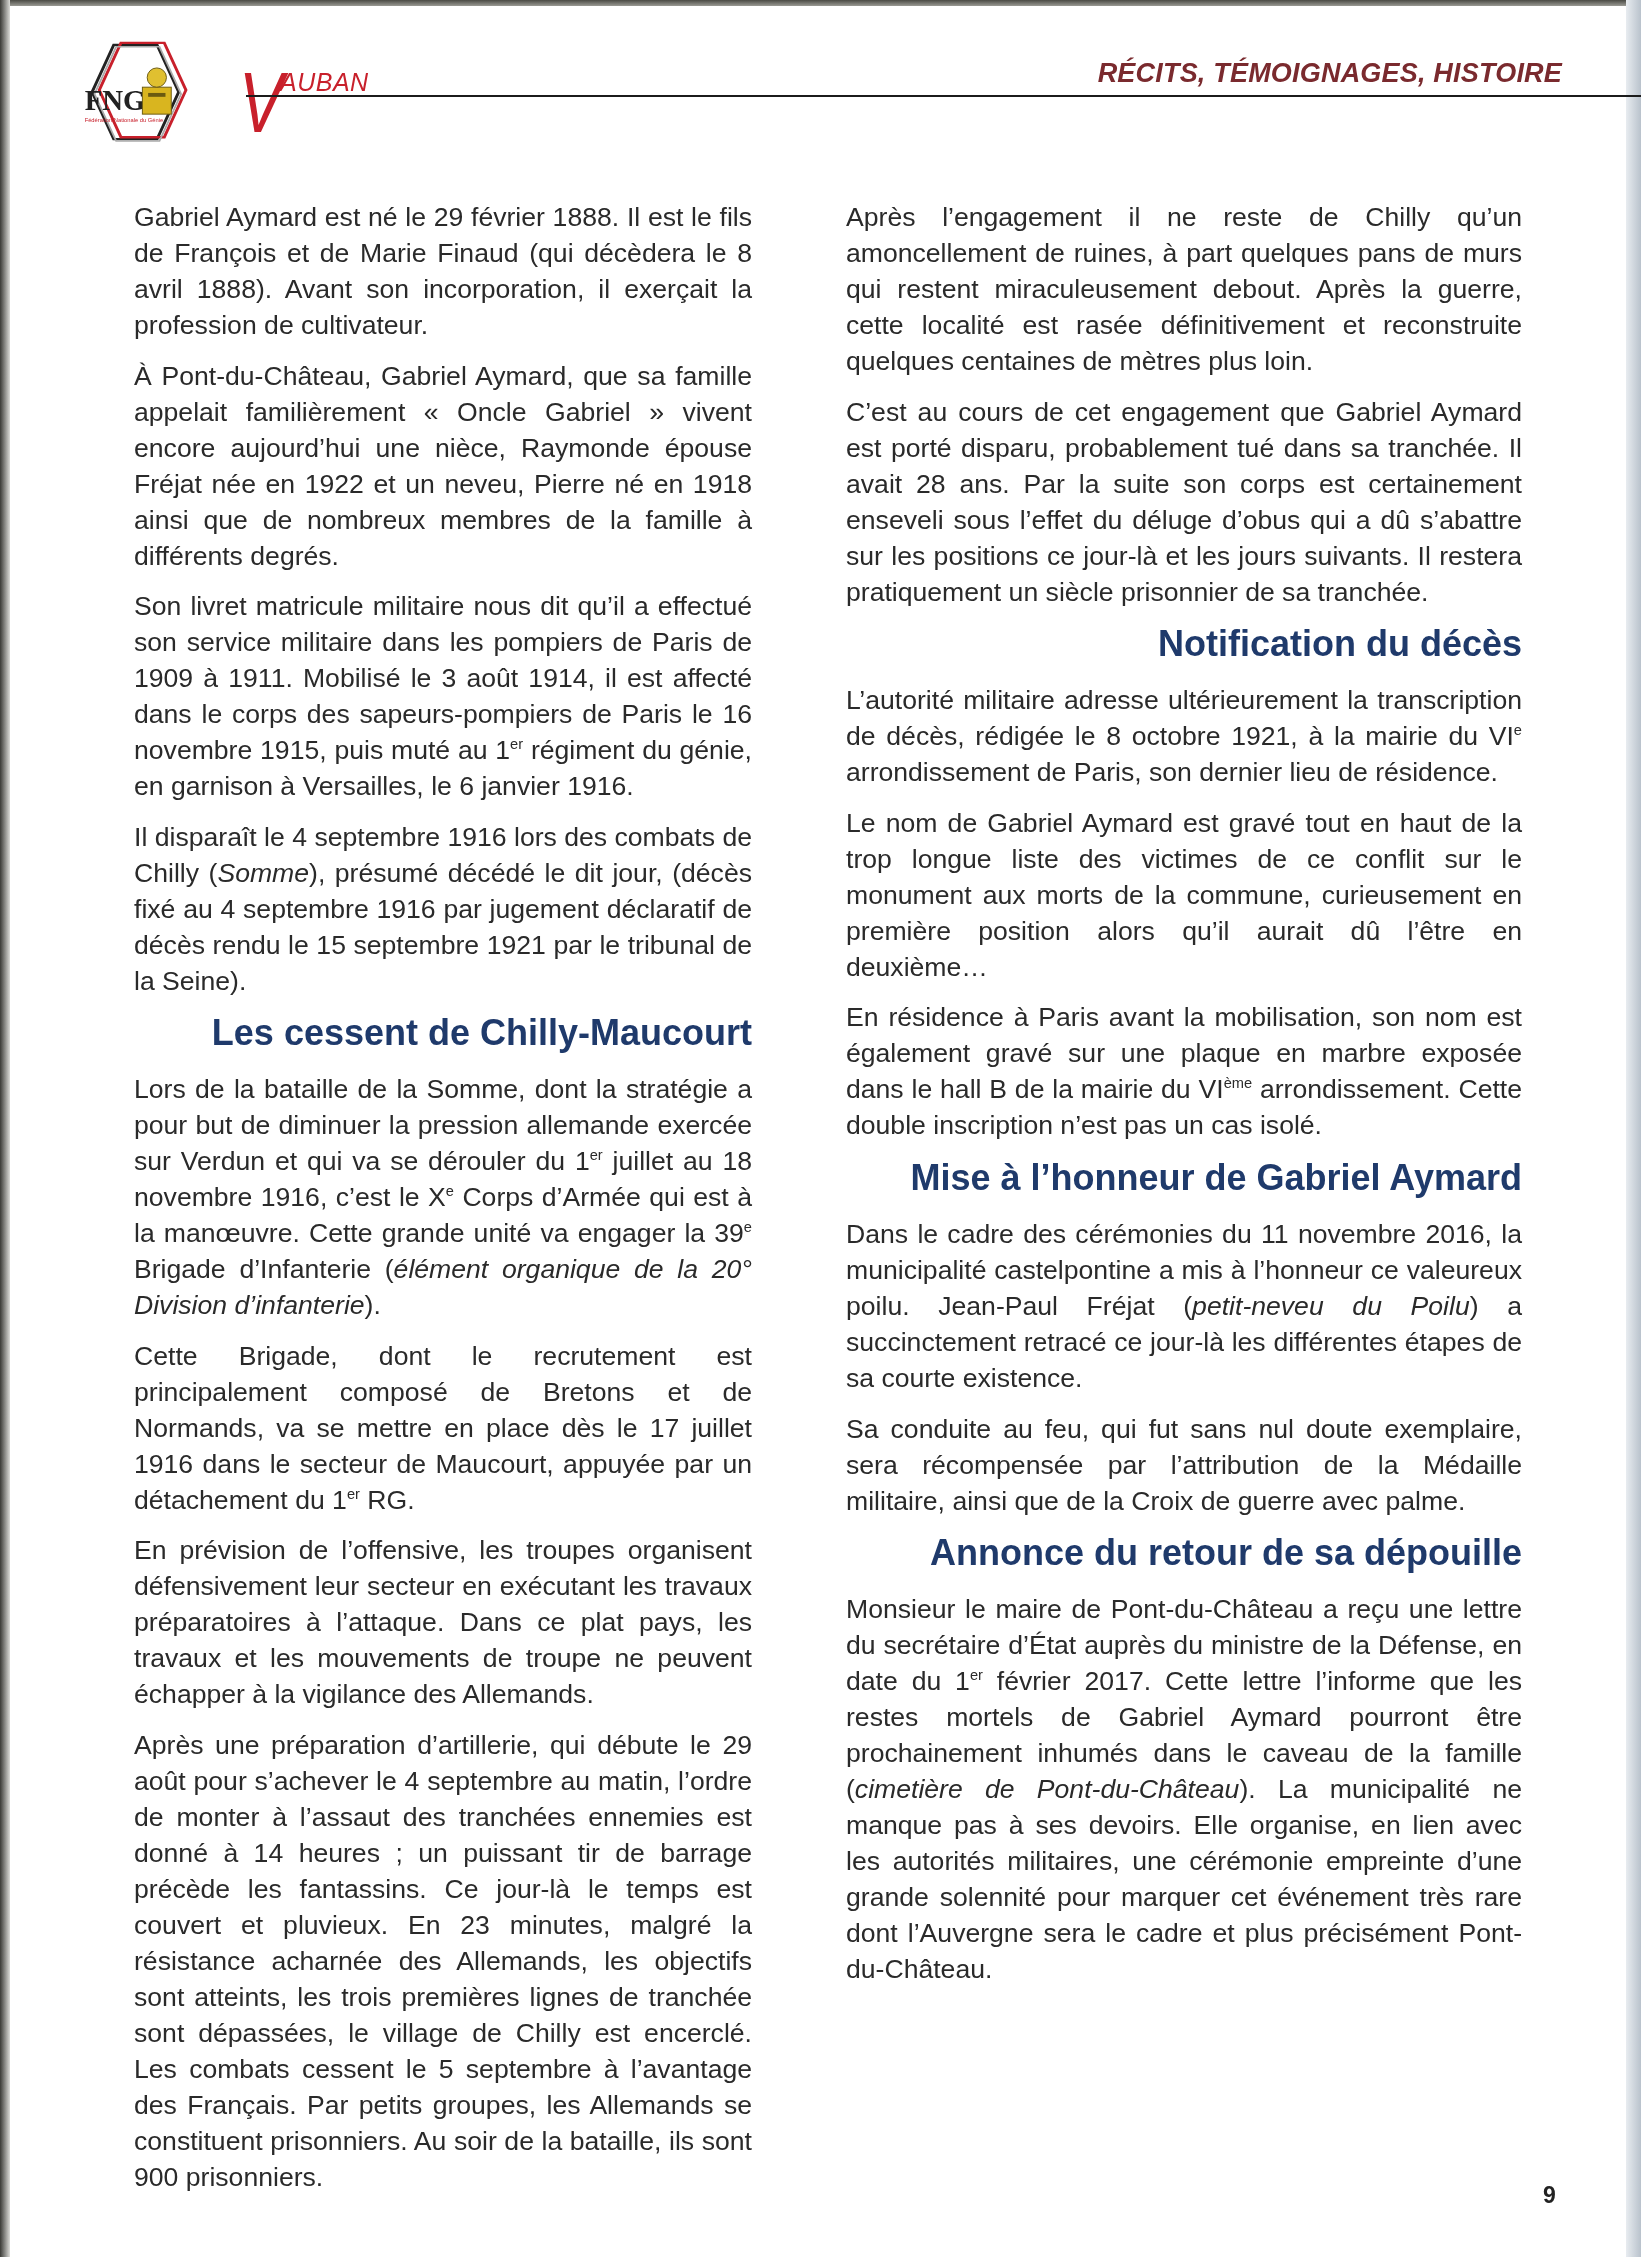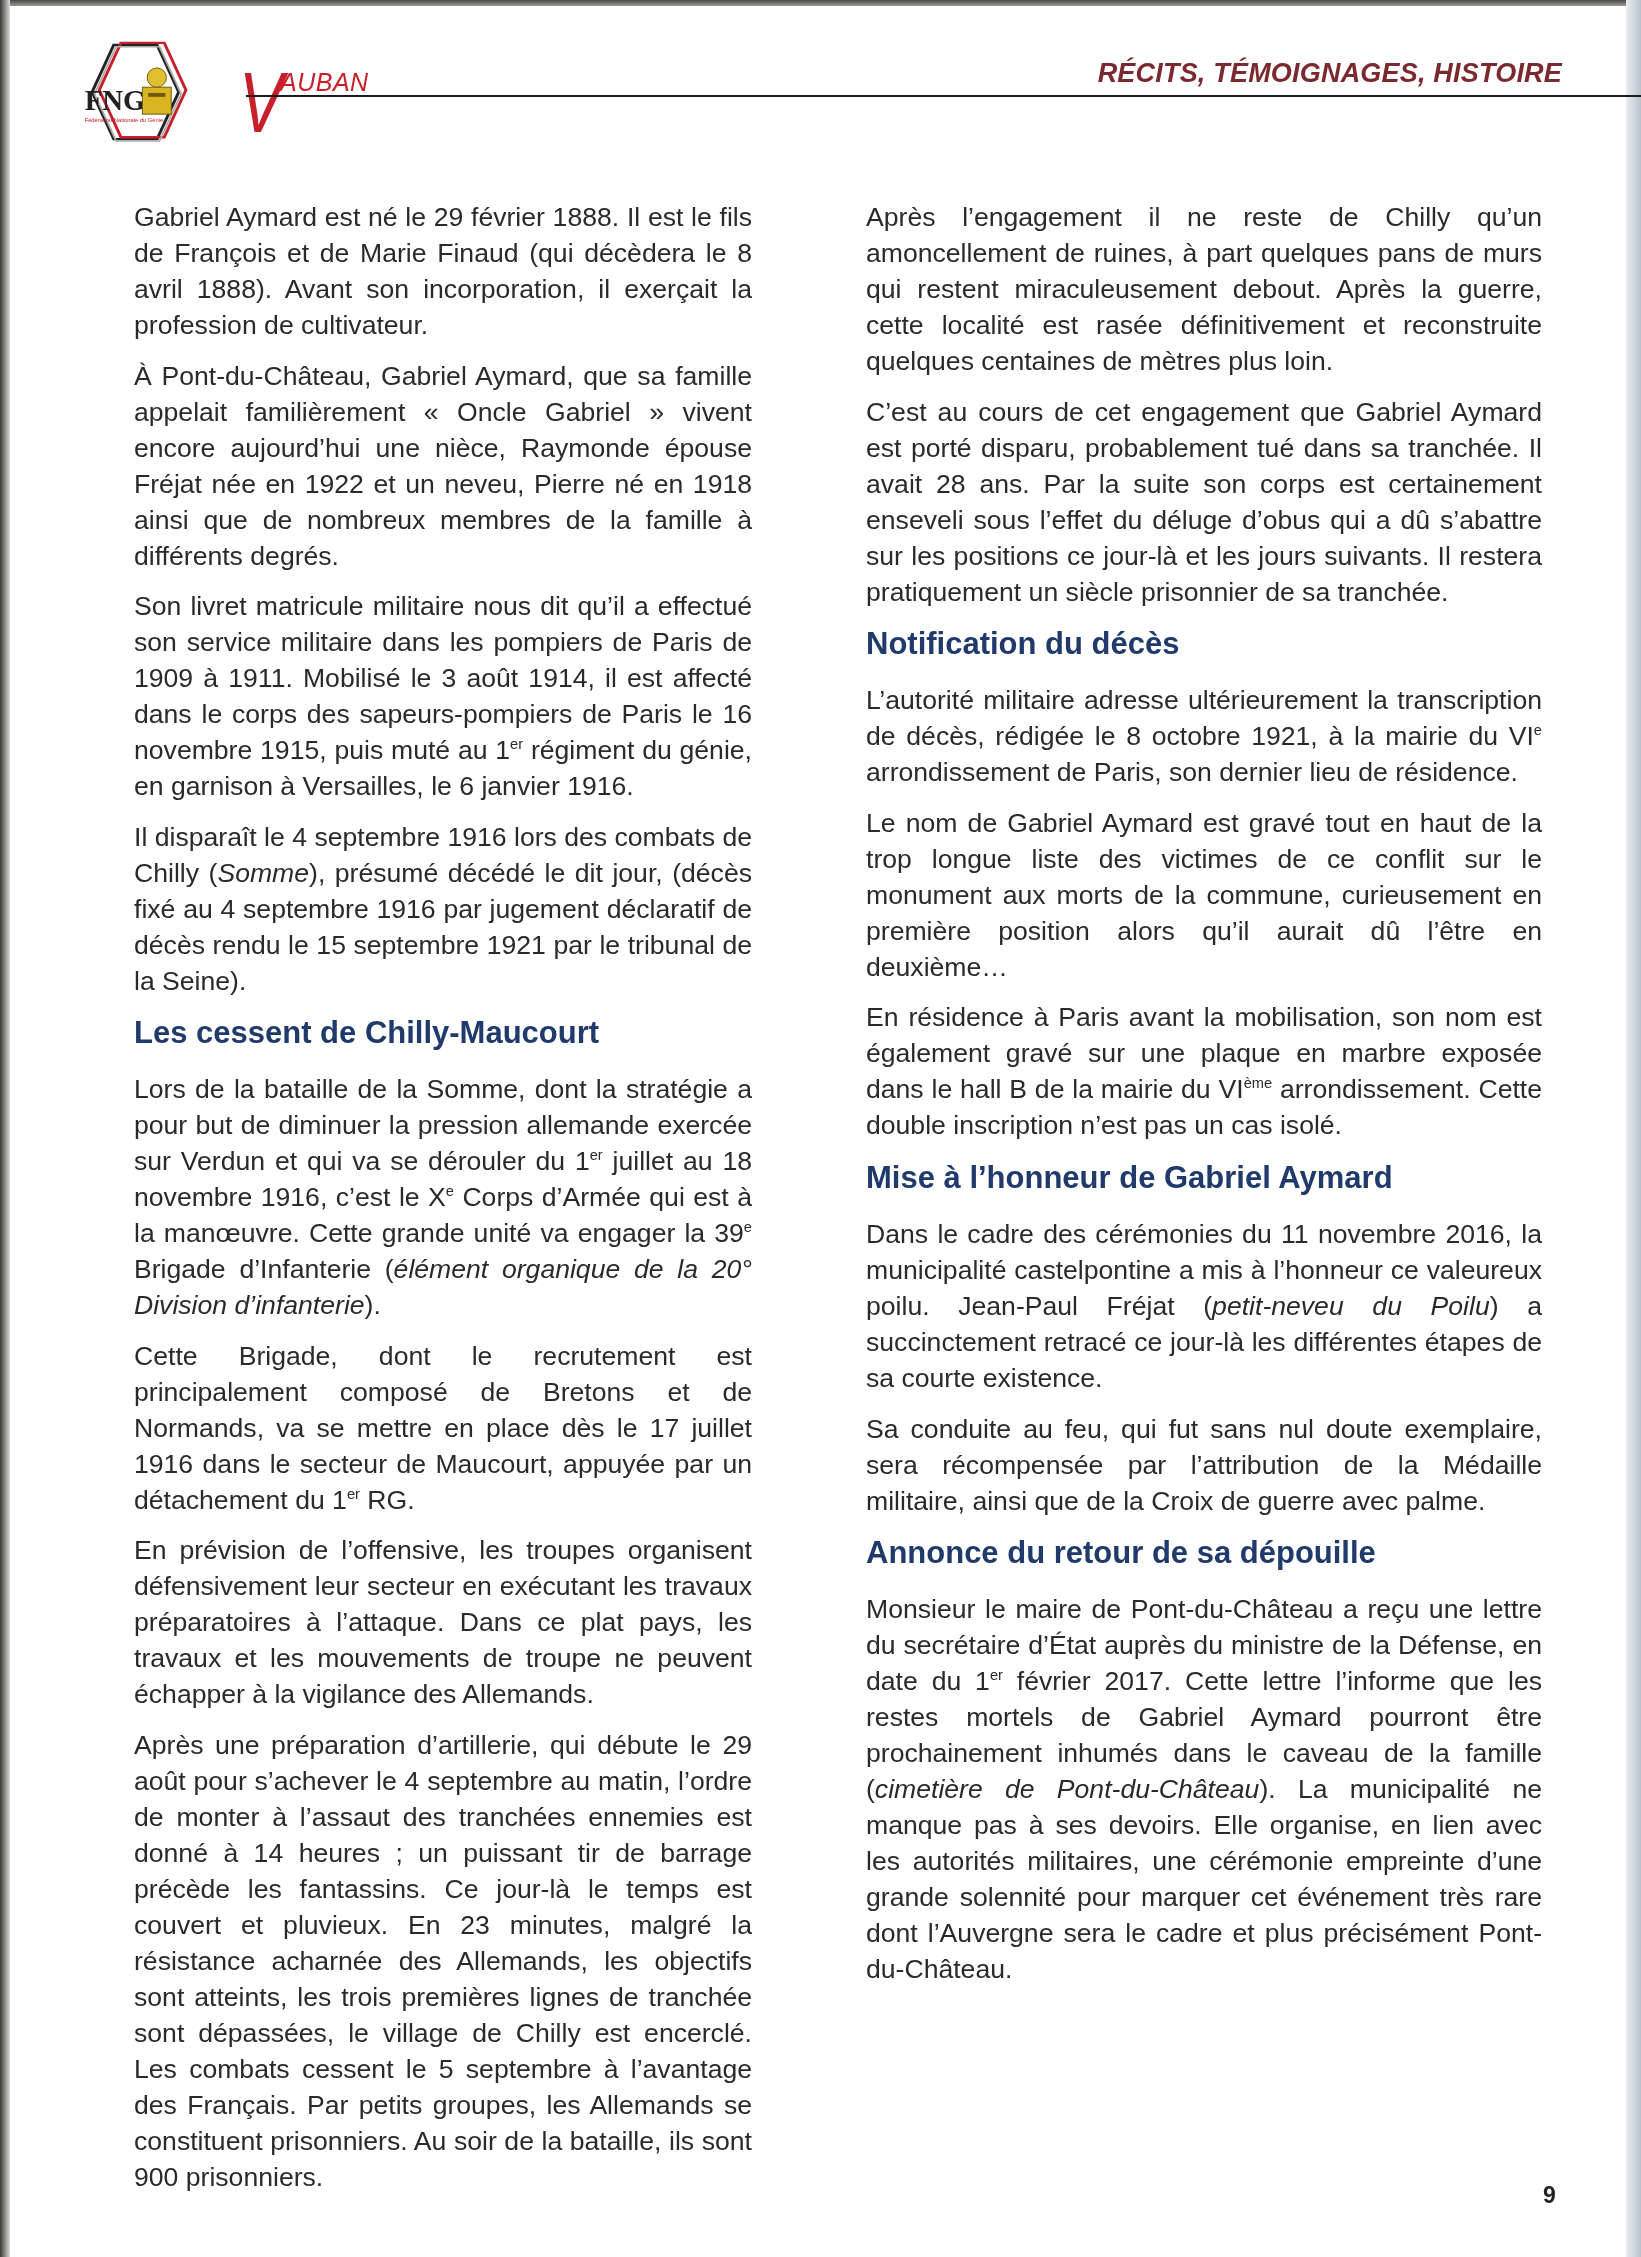--- a/index.html
+++ b/index.html
@@ -48,28 +48,28 @@
   .section-title {
     position: absolute; right: 58px; top: 19.3px;
     font-family: "Liberation Sans", sans-serif; font-style: italic; font-weight: 700;
     font-size: 27px; color: #7a2a2e; letter-spacing: 0.2px;
   }
   .col {
     position: absolute; top: 199px; width: 618px;
     font-size: 26.6px; line-height: 36px;
   }
   .col-left { left: 134px; }
-  .col-right { left: 866px; width: 676px; }
+  .col-right { left: 846px; width: 676px; }
   .col p {
     margin: 0 0 14.5px 0; text-align: justify; text-align-last: left;
     hyphens: none;
   }
   .col h2 {
-    margin: 7.7px 0 19.3px 0; text-align: left;
-    font-size: 31px; font-weight: 700; color: #1f3a6b; line-height: 39px;
+    margin: 7.7px 0 19.3px 0; text-align: right;
+    font-size: 36px; font-weight: 700; color: #1f3a6b; line-height: 39px;
   }
   sup { font-size: 0.55em; line-height: 0; vertical-align: super; }
   em { font-style: italic; }
   .page-number {
     position: absolute; left: 1543px; top: 2182px;
     font-size: 23px; font-weight: 700; color: #222;
   }
 </style>
 </head>
 <body>

